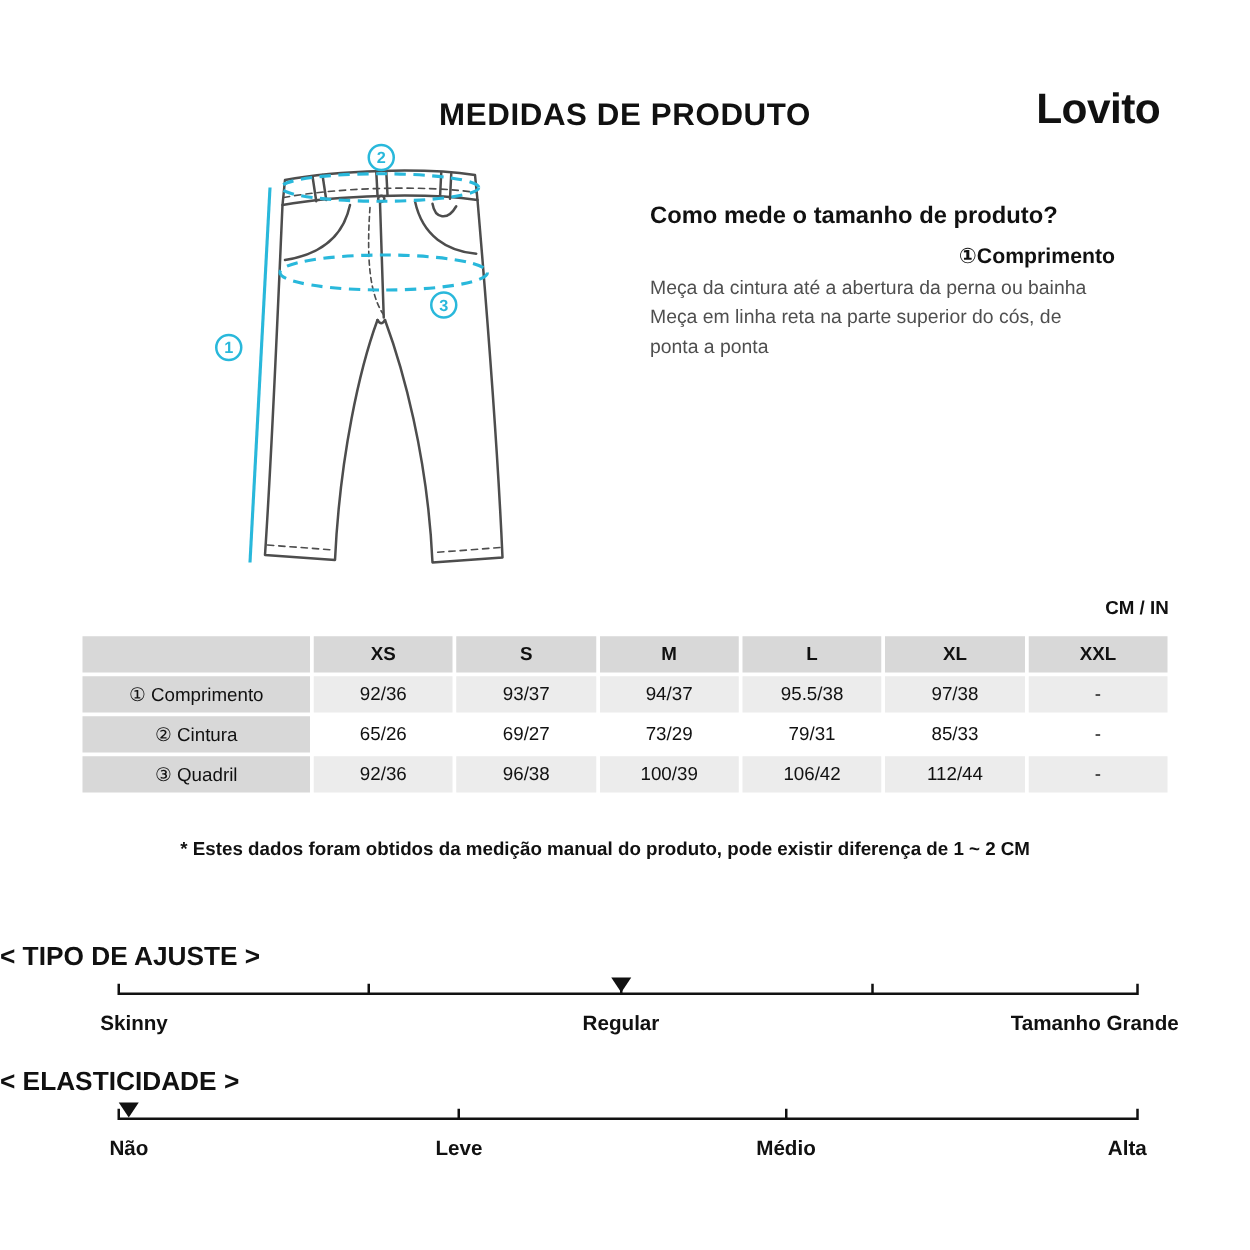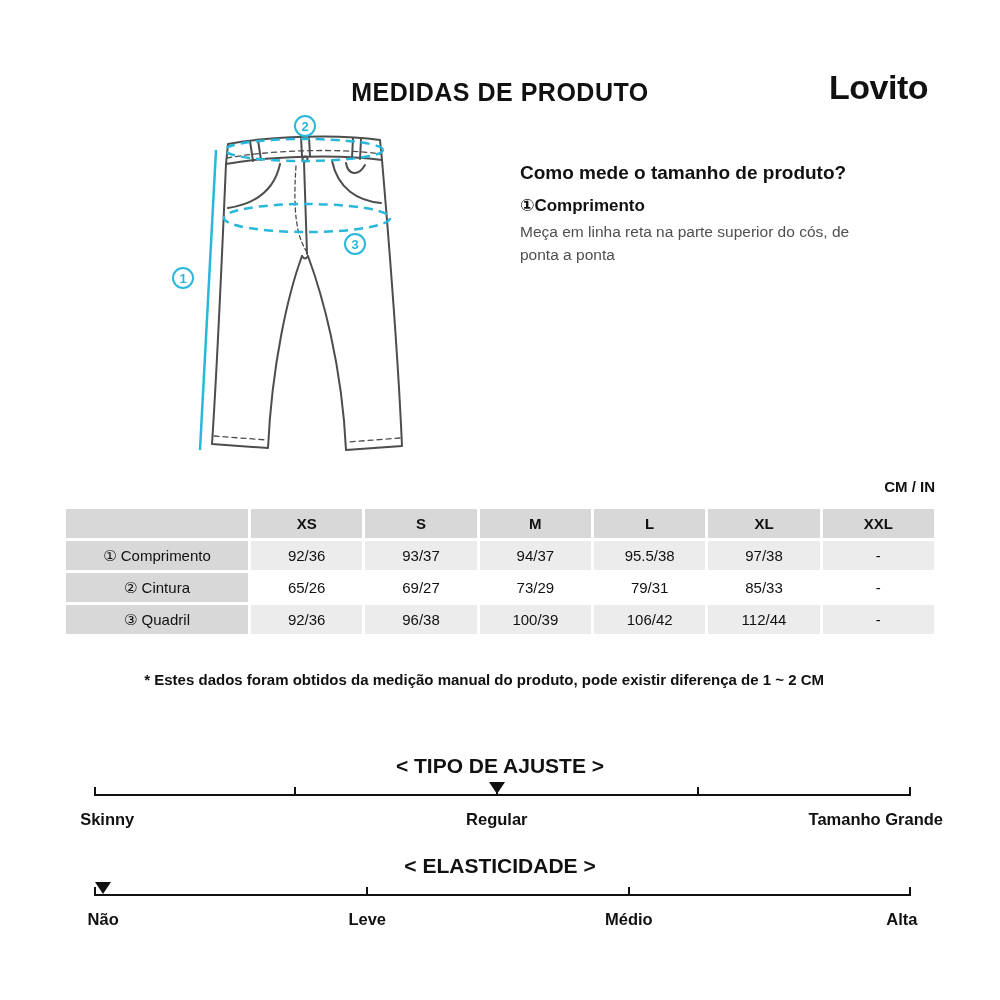--- a/index.html
+++ b/index.html
@@ -12,38 +12,38 @@
     font-size:25px;font-weight:800;letter-spacing:.5px;
   }
   .brand{
     position:absolute;top:42px;right:72px;font-size:34px;font-weight:700;letter-spacing:-.5px;
     font-family:Liberation Sans, sans-serif;
   }
   .diagram{position:absolute;left:150px;top:88px;width:320px;height:355px;}
   .diagram svg{display:block;}
   .guide{position:absolute;left:520px;top:136px;width:372px;}
   .guide-heading{font-size:19px;font-weight:700;margin-bottom:10px;}
-  .gi-h{font-size:17px;font-weight:700;margin:11px 0 4px 0;}
+  .gi-h{font-size:17px;font-weight:700;margin:11px 0 4px 0;text-align:right;}
   .gi-d{font-size:15.5px;color:#4f4f4f;line-height:1.5;}
   .unit{position:absolute;top:452px;right:65px;font-size:15px;font-weight:700;}
   table.size-table{
     position:absolute;left:63px;top:480px;width:874px;
     border-collapse:separate;border-spacing:3px;table-layout:fixed;
     font-size:15px;
   }
   table.size-table th, table.size-table td{height:27px;text-align:center;padding:1px 2px;}
   table.size-table th{background:#d8d8d8;font-weight:700;}
   td.rowlabel{background:#d8d8d8;font-weight:400;}
   tr.shade td.val{background:#ececec;}
   tr.plain td.val{background:#ffffff;}
   .footnote{
     position:absolute;top:645px;left:0;width:824px;text-align:right;
     font-size:15px;font-weight:700;
   }
-  .scale-title{position:absolute;left:0;width:1000px;text-align:center;font-size:21px;font-weight:800;}
+  .scale-title{position:absolute;left:0;width:1000px;font-size:21px;font-weight:800;}
   .scale-line{position:absolute;left:95px;width:815px;height:2px;background:#111;}
   .tick{position:absolute;bottom:0;width:2px;height:9px;background:#111;transform:translateX(-1px);}
   .marker{
     position:absolute;bottom:2px;width:0;height:0;transform:translateX(-8px);
     border-left:8px solid transparent;border-right:8px solid transparent;border-top:12px solid #111;
   }
   .scale-labels{position:absolute;left:95px;width:815px;height:22px;}
   .scale-labels span{
     position:absolute;transform:translateX(-50%);white-space:nowrap;
     font-size:16.5px;font-weight:700;
@@ -103,20 +103,21 @@
           <text x="205" y="134.5" text-anchor="middle" fill="#29B8DB">3</text>
         </g>
       </g>
     </svg>
   </div>
 
   <div class="guide">
     <div class="guide-heading">Como mede o tamanho de produto?</div>
     <div>
       <div class="gi-h">①Comprimento</div>
+      <div class="gi-d">Meça da cintura até a abertura da perna ou bainha</div>
     </div>
     <div>
       <div class="gi-d">Meça em linha reta na parte superior do cós, de ponta a ponta</div>
     </div>
   </div>
 
   <div class="unit">CM / IN</div>
 
   <table class="size-table">
     <colgroup>

